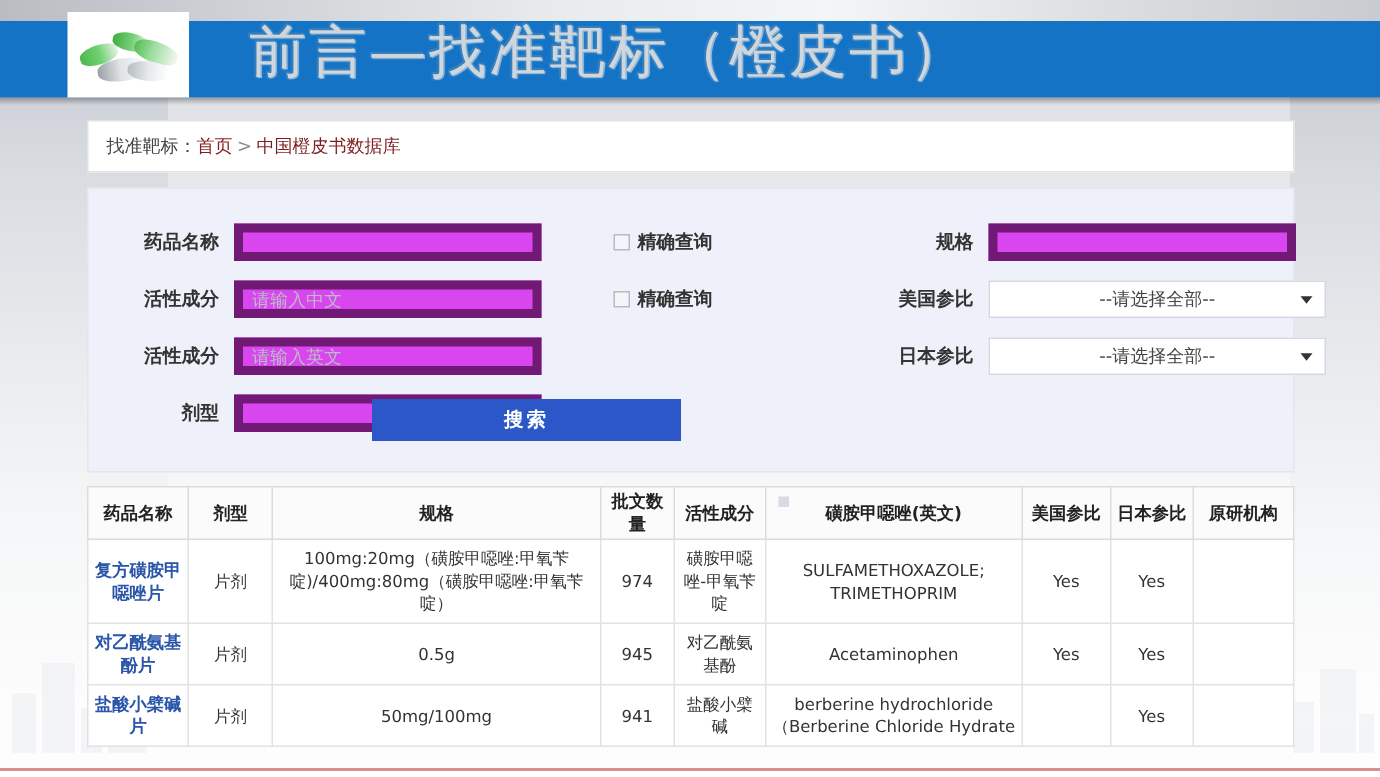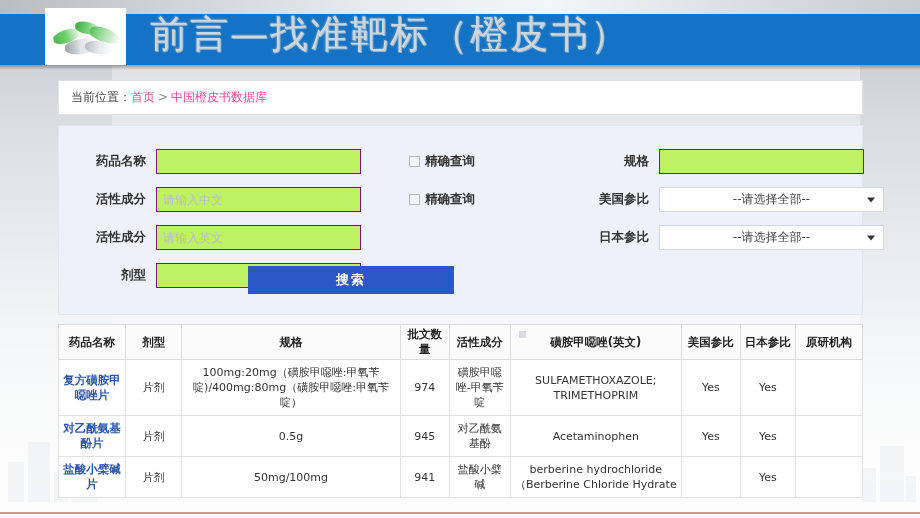--- a/index.html
+++ b/index.html
@@ -51,60 +51,60 @@
   .header-shadow{
     position:absolute;left:0;top:65px;width:920px;height:5px;
     background:linear-gradient(180deg,rgba(90,95,100,.55),rgba(160,165,170,0));
   }
   .logo-box{
     position:absolute;left:45px;top:8px;width:81px;height:57px;
     background:#ffffff;overflow:hidden;
   }
   .pill{position:absolute;border-radius:50% / 42%;}
   .title-text{
-    position:absolute;left:150px;top:12px;
+    position:absolute;left:166px;top:12px;
     font-size:38px;line-height:44px;letter-spacing:2px;
     color:#cfd6dc;
     font-family:"DejaVu Serif","Liberation Serif",serif;
     text-shadow:1px 1px 0 #8fb6d8, -1px -1px 0 #3b7fb8, 0 0 2px rgba(255,255,255,.65);
     white-space:nowrap;
   }
 
   
   .content{position:absolute;left:58px;top:80px;width:805px;}
 
   .breadcrumb{
     box-sizing:border-box;
     width:805px;height:35px;line-height:33px;
     background:#ffffff;border:1px solid #e2e2e2;
     padding-left:12px;font-size:12px;color:#555;
     white-space:nowrap;
   }
   .breadcrumb .lbl{color:#444;}
-  .breadcrumb a{color:#ec4899;text-decoration:none;}
+  .breadcrumb a{color:#7f1d1d;text-decoration:none;}
   .breadcrumb .sep{color:#8a8a8a;margin:0 3px;}
 
   
   .formcard{
     box-sizing:border-box;
     margin-top:10px;
     width:805px;height:190px;
     background:#eef1f9;
     border:1px solid #e2e6ef;
     position:relative;
   }
   .frow{position:absolute;display:flex;align-items:center;}
   .flabel{
     width:62px;text-align:right;font-size:12.5px;color:#333;font-weight:bold;
     margin-right:10px;white-space:nowrap;
   }
   .finput{
     box-sizing:border-box;
     width:205px;height:25px;
-    background:#bef264;border:1px solid #701a75;
+    background:#d946ef;border:6px solid #701a75;
     font-size:12px;color:#333;padding:0 6px;
     outline:none;font-family:inherit;
   }
   .finput::placeholder{color:#b9bdc4;}
   .fselect{
     box-sizing:border-box;
     width:225px;height:25px;
     background:#ffffff;border:1px solid #d3d8e2;
     font-size:12px;color:#444;
     display:flex;align-items:center;justify-content:center;
@@ -182,21 +182,21 @@
     <span class="pill" style="left:20px;top:31px;width:34px;height:15px;background:linear-gradient(90deg,#9aa0a4 0%,#dfe3e6 45%,#ffffff 100%);transform:rotate(-8deg);"></span>
     <span class="pill" style="left:44px;top:20px;width:30px;height:14px;background:linear-gradient(90deg,#55bd55 0%,#9adc9a 40%,#f4f8f4 100%);transform:rotate(20deg);"></span>
     <span class="pill" style="left:40px;top:33px;width:28px;height:13px;background:linear-gradient(90deg,#b7bcc0 0%,#e6eaec 50%,#ffffff 100%);transform:rotate(6deg);"></span>
   </div>
 
   <div class="title-text">前言—找准靶标（橙皮书）</div>
 
   <div class="content">
 
     <div class="breadcrumb">
-      <span class="lbl">当前位置：</span><a href="#">首页</a><span class="sep">&gt;</span><a href="#">中国橙皮书数据库</a>
+      <span class="lbl">找准靶标：</span><a href="#">首页</a><span class="sep">&gt;</span><a href="#">中国橙皮书数据库</a>
     </div>
 
     <div class="formcard">
 
       <div class="frow" style="left:25px;top:23px;">
         <div class="flabel">药品名称</div>
         <input class="finput" type="text" placeholder="" style="">
         <div class="chkwrap">
           <span class="chkbox"></span>
           <span class="chklabel">精确查询</span>

